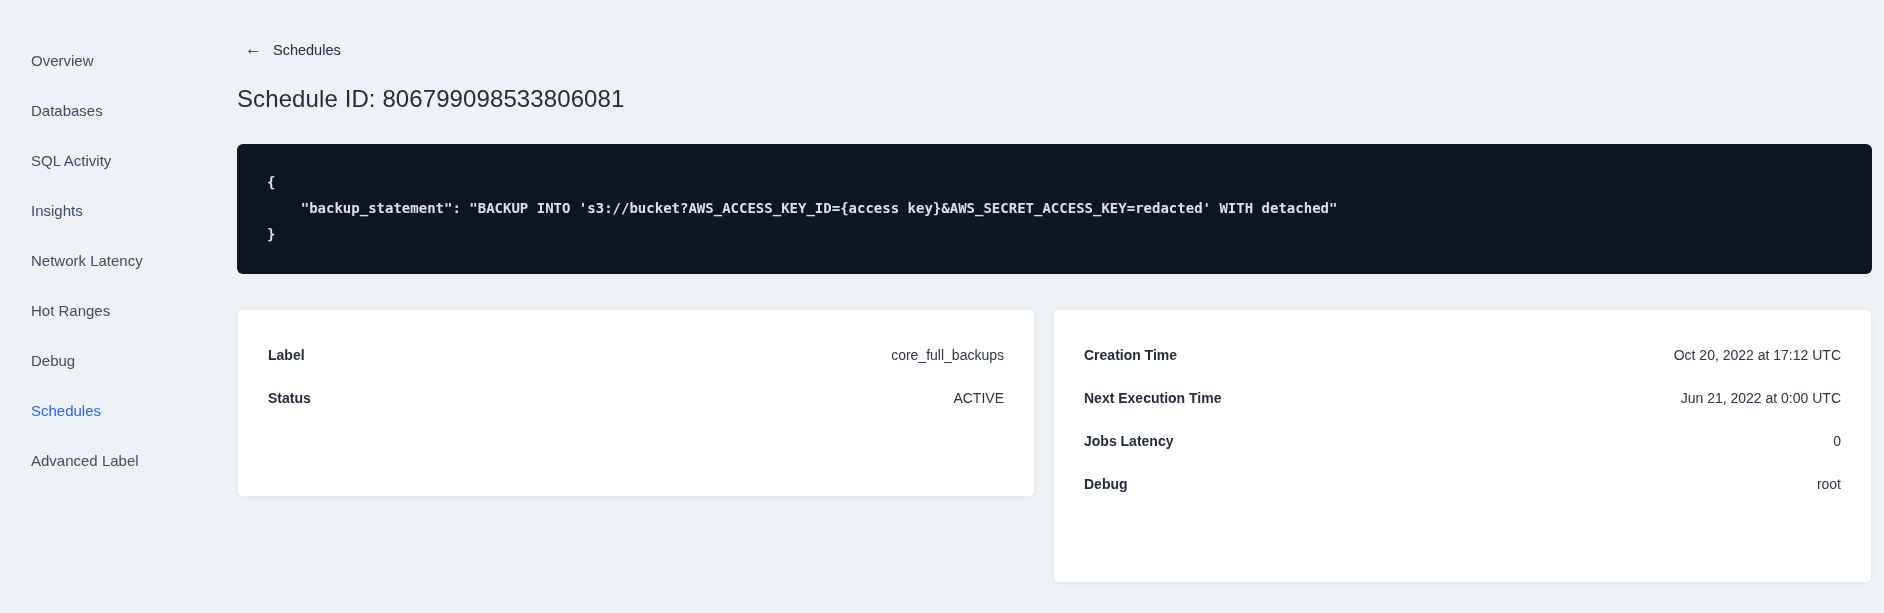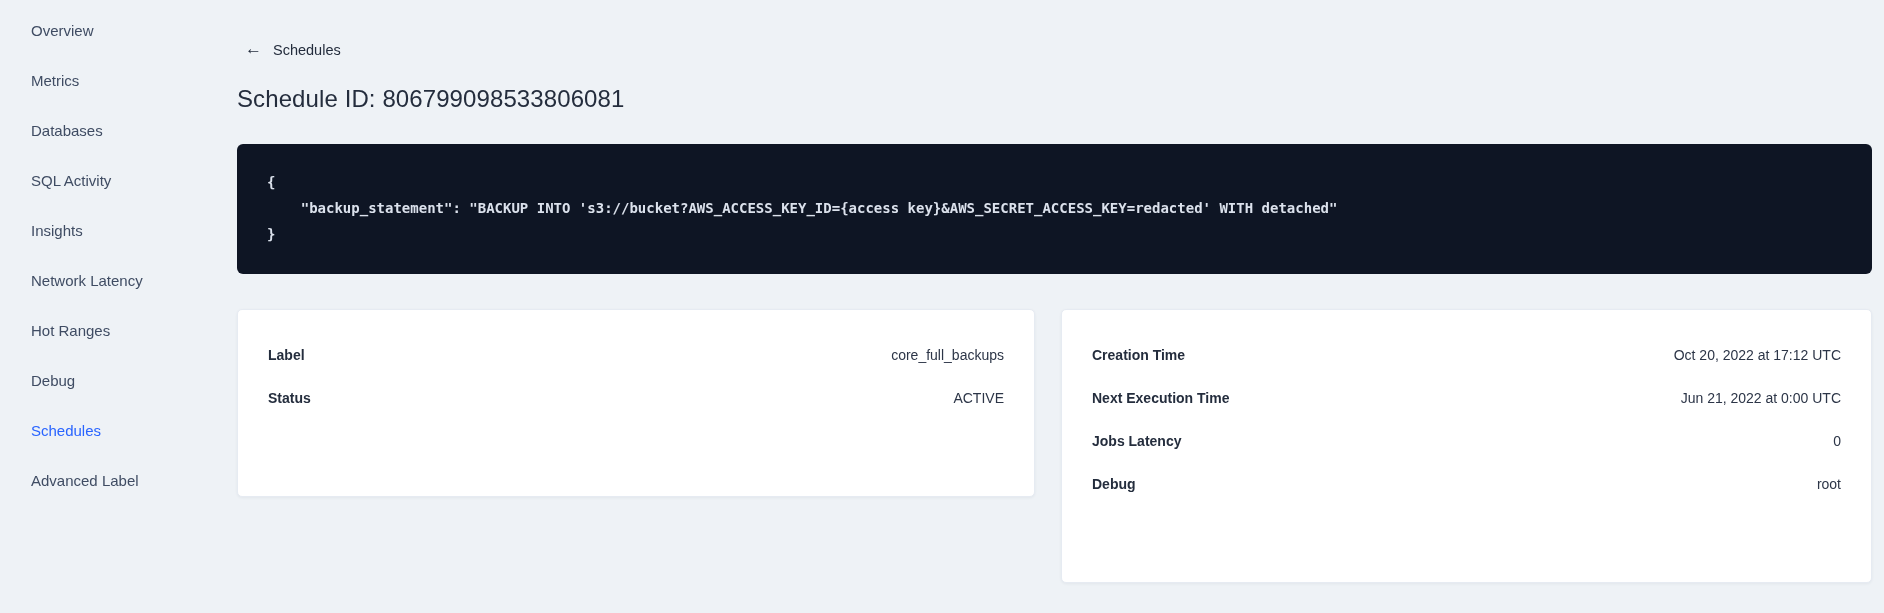--- a/index.html
+++ b/index.html
@@ -9,21 +9,21 @@
     background: #eef2f6;
     font-family: "Liberation Sans", sans-serif;
     color: #242d3d;
   }
   .layout { display: flex; width: 1884px; height: 613px; }
 
   
   .sidebar {
     width: 237px;
     flex: 0 0 237px;
-    padding-top: 5px;
+    padding-top: 35px;
     border-radius: 11px;
   }
   .nav-item {
     display: flex;
     align-items: center;
     height: 50px;
     padding-left: 31px;
     font-size: 15px;
     color: #3f4c63;
     cursor: pointer;
@@ -69,21 +69,21 @@
     font-size: 14px;
     font-weight: 700;
     line-height: 26px;
     color: #dbe1ec;
     white-space: pre;
   }
 
   
   .cards {
     display: flex;
-    gap: 26px;
+    gap: 18px;
     margin-top: 35px;
     align-items: flex-start;
   }
   .card {
     background: #ffffff;
     border: 1px solid #e6ebf2;
     border-radius: 5px;
     box-shadow: 0 1px 3px rgba(36, 45, 61, 0.06);
     padding: 23px 30px 0 30px;
   }
@@ -111,23 +111,20 @@
 <body>
 
 <div class="layout">
 
   <nav class="sidebar">
 
       <a class="nav-item">
         <span class="nav-label">Overview</span>
       </a>
 
-      <a class="nav-item">
-        <span class="nav-label">Metrics</span>
-      </a>
 
       <a class="nav-item">
         <span class="nav-label">Databases</span>
       </a>
 
       <a class="nav-item">
         <span class="nav-label">SQL Activity</span>
       </a>
 
       <a class="nav-item">

